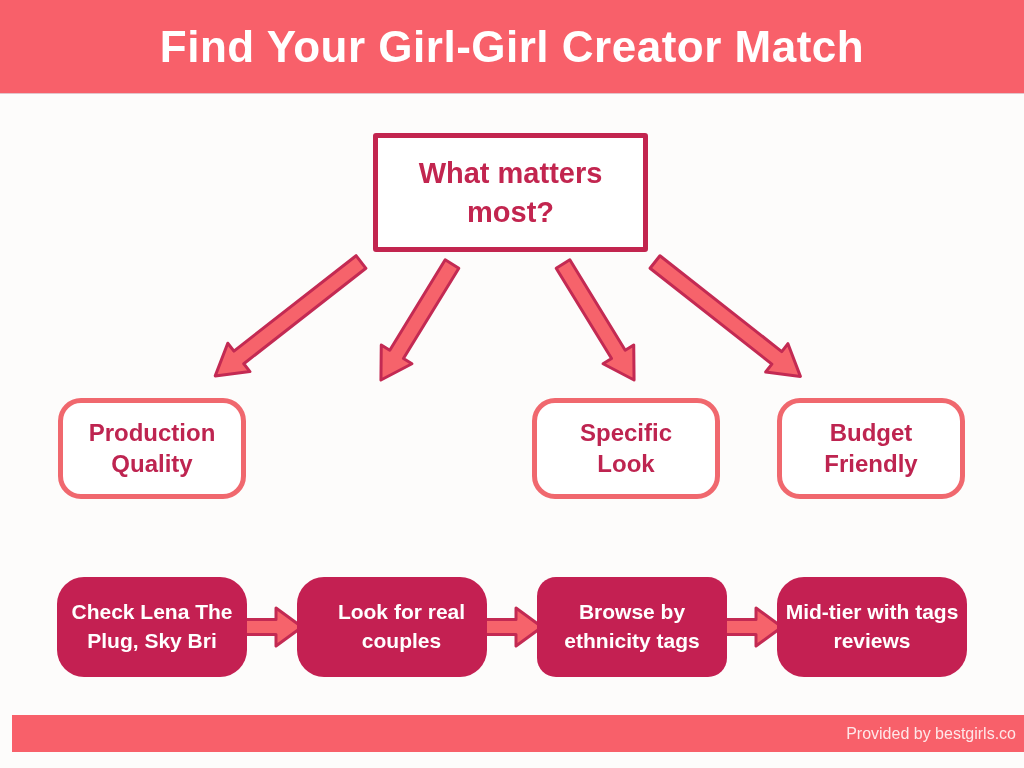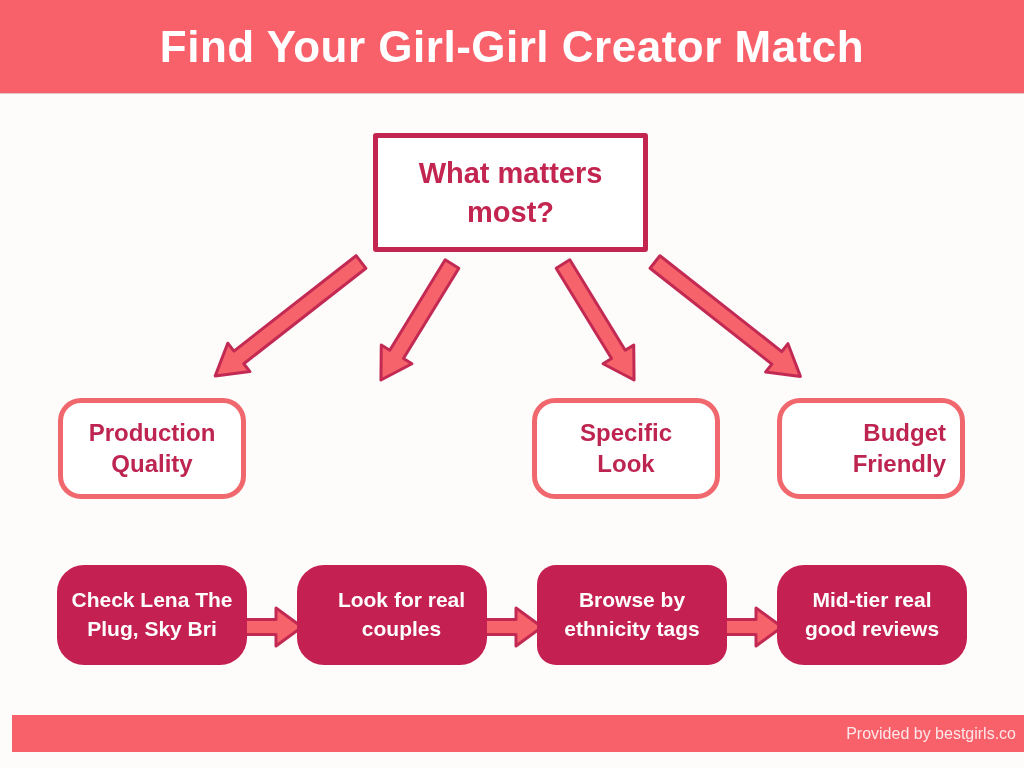--- a/index.html
+++ b/index.html
@@ -46,25 +46,25 @@
     border: 5px solid var(--coral-border, #f0686e);
     border-radius: 23px;
     display: flex; align-items: center; justify-content: center; text-align: center;
     color: var(--crimson-text, #be2450);
     font-size: 24px; font-weight: bold; line-height: 1.28;
     padding: 0 14px;
   }
   .option-1 { left: 58px; }
   .option-2 { left: 298px; }
   .option-3 { left: 532px; }
-  .option-4 { left: 777px; text-align: right; }
+  .option-4 { left: 777px; }
 
   
   .action-box {
-    position: absolute; top: 565px; width: 190px; height: 100px;
+    position: absolute; top: 577px; width: 190px; height: 100px;
     background: var(--box-fill, #c42052);
     border-radius: 27px;
     display: flex; align-items: center; justify-content: center; text-align: center;
     color: #ffffff;
     font-size: 21px; font-weight: bold; line-height: 1.38;
     padding: 0 8px;
   }
   .action-1 { left: 57px; }
   .action-2 { left: 297px; padding-left: 27px; }
   .action-3 { left: 537px; border-radius: 19px; }
@@ -121,20 +121,20 @@
   <div class="action-box action-1">
     <span>Check Lena The Plug, Sky Bri</span>
   </div>
   <div class="action-box action-2">
     <span>Look for real couples</span>
   </div>
   <div class="action-box action-3">
     <span>Browse by ethnicity tags</span>
   </div>
   <div class="action-box action-4">
-    <span>Mid-tier real good reviews</span>
+    <span>Mid-tier with tags reviews</span>
   </div>
 
   <div class="footer">
     <span>Provided by bestgirls.co</span>
   </div>
 
 </div>
 
 </body></html>

